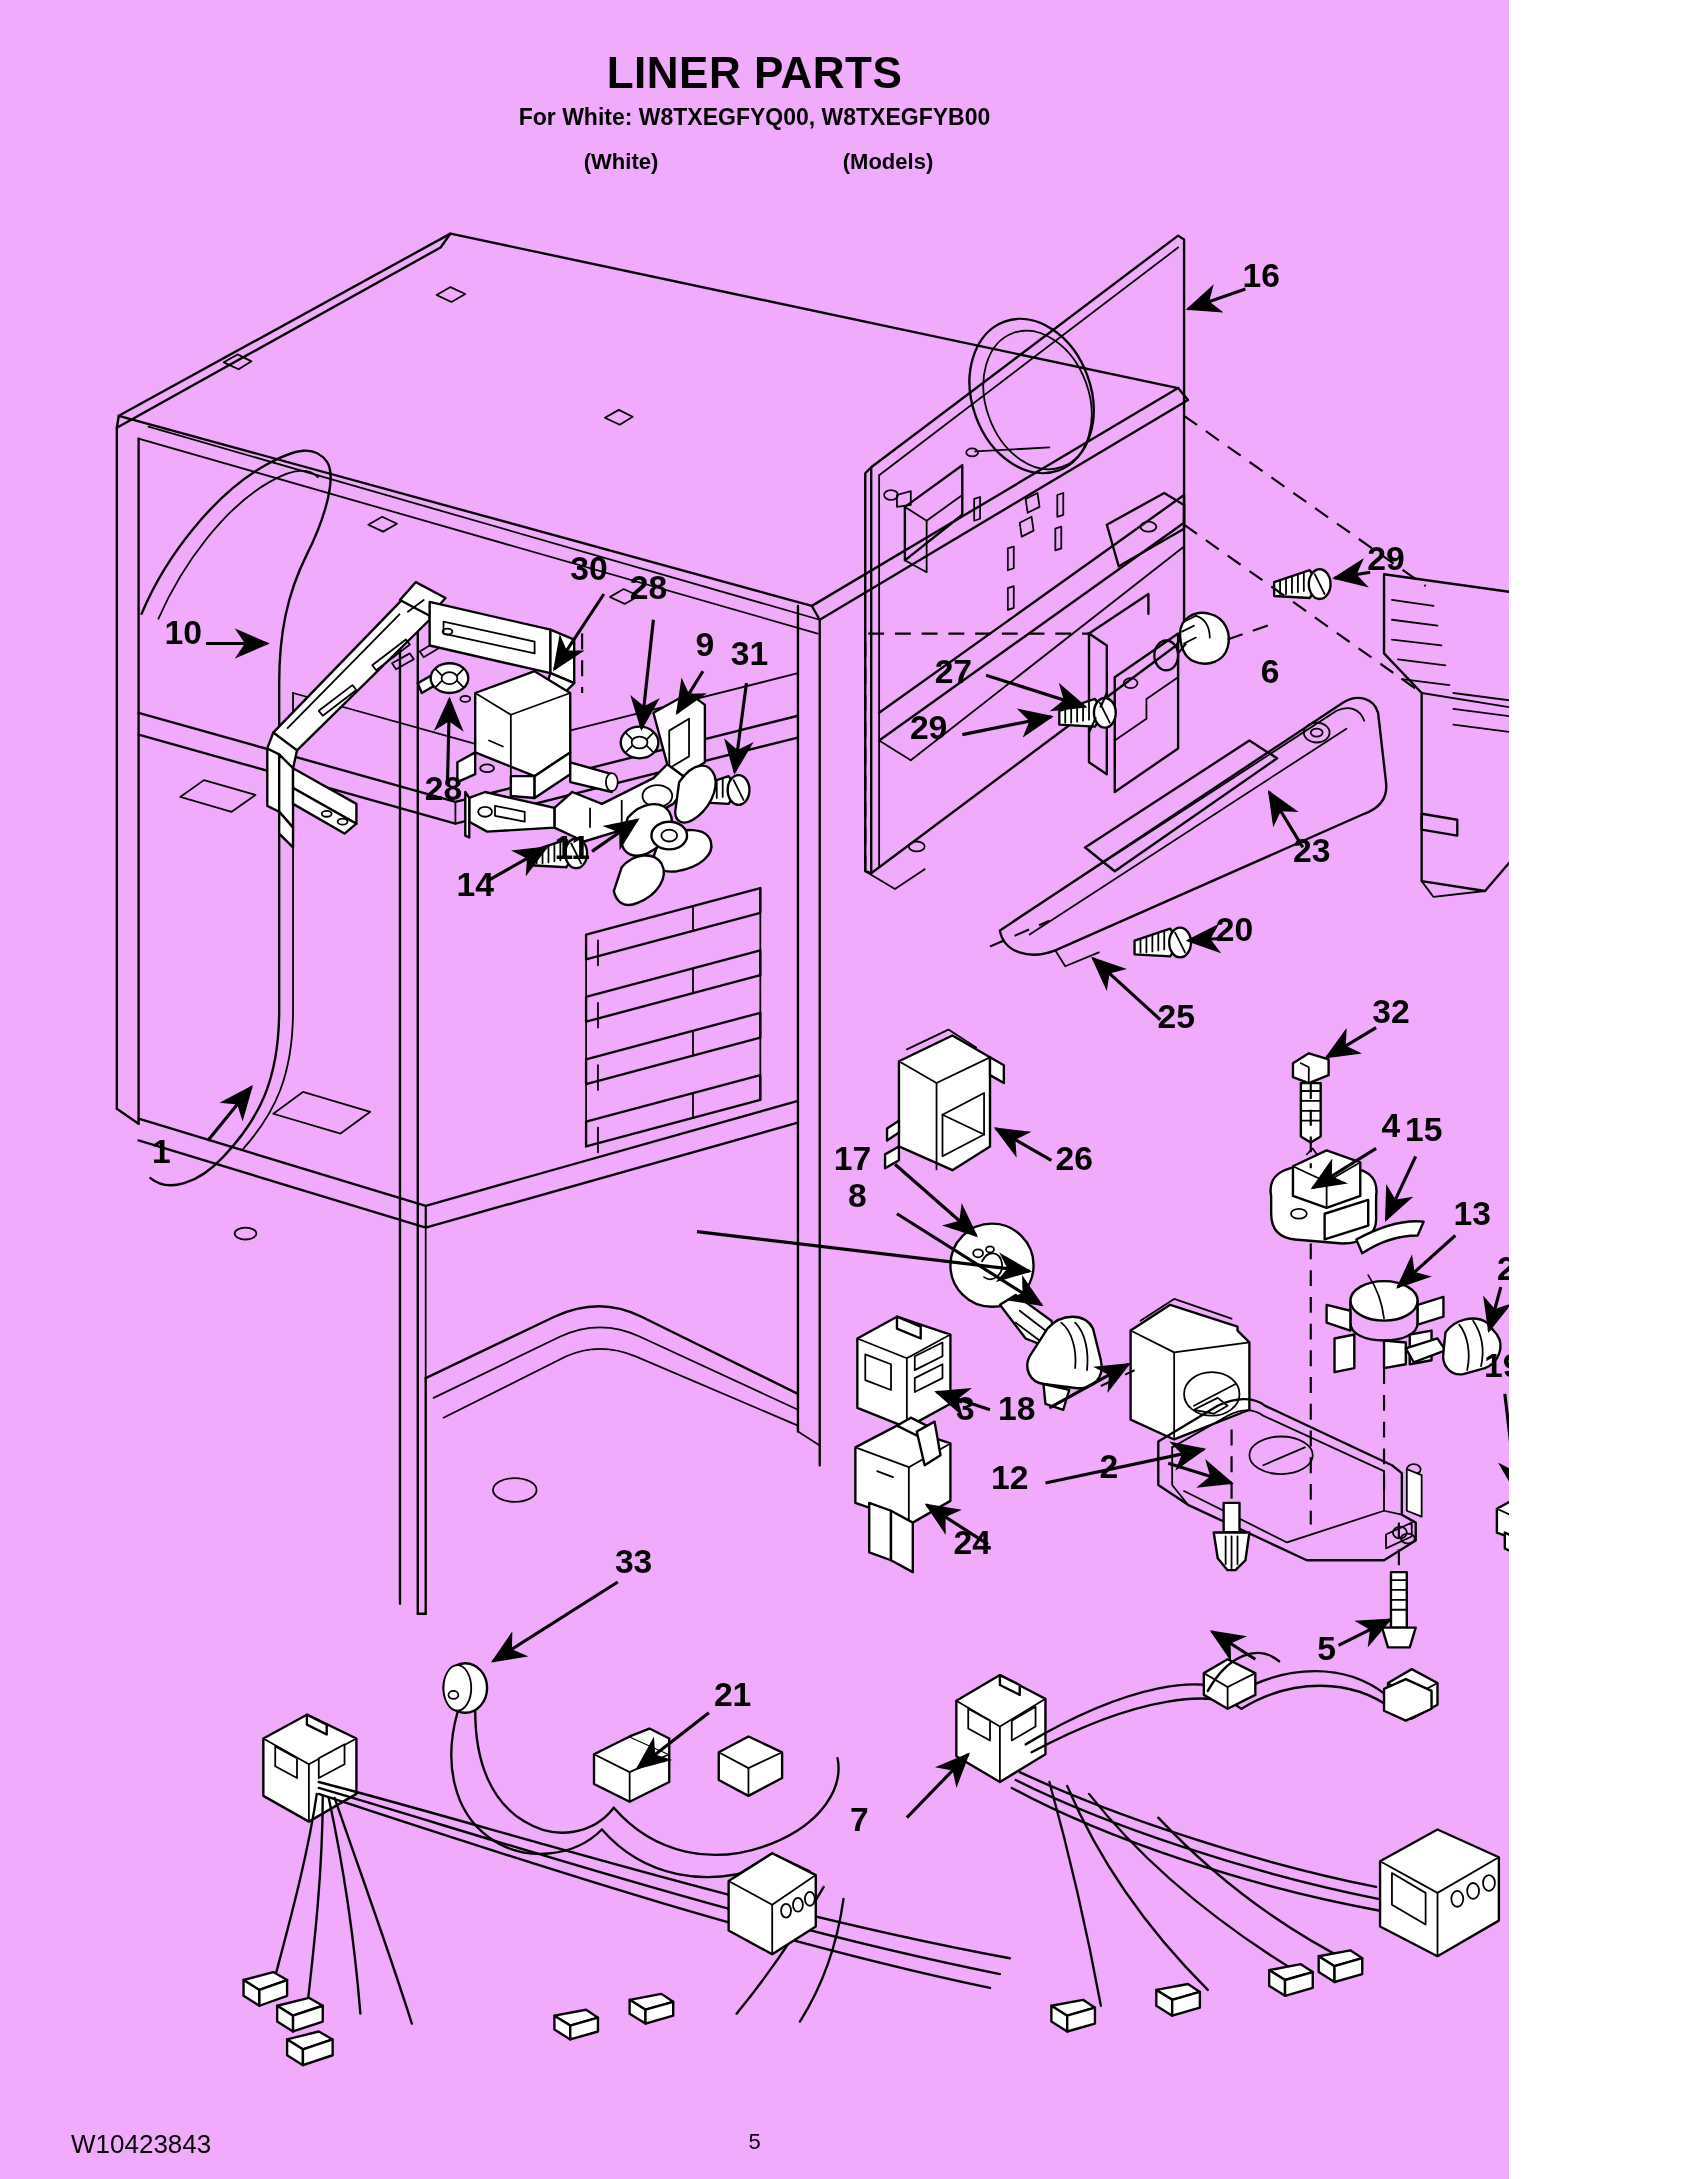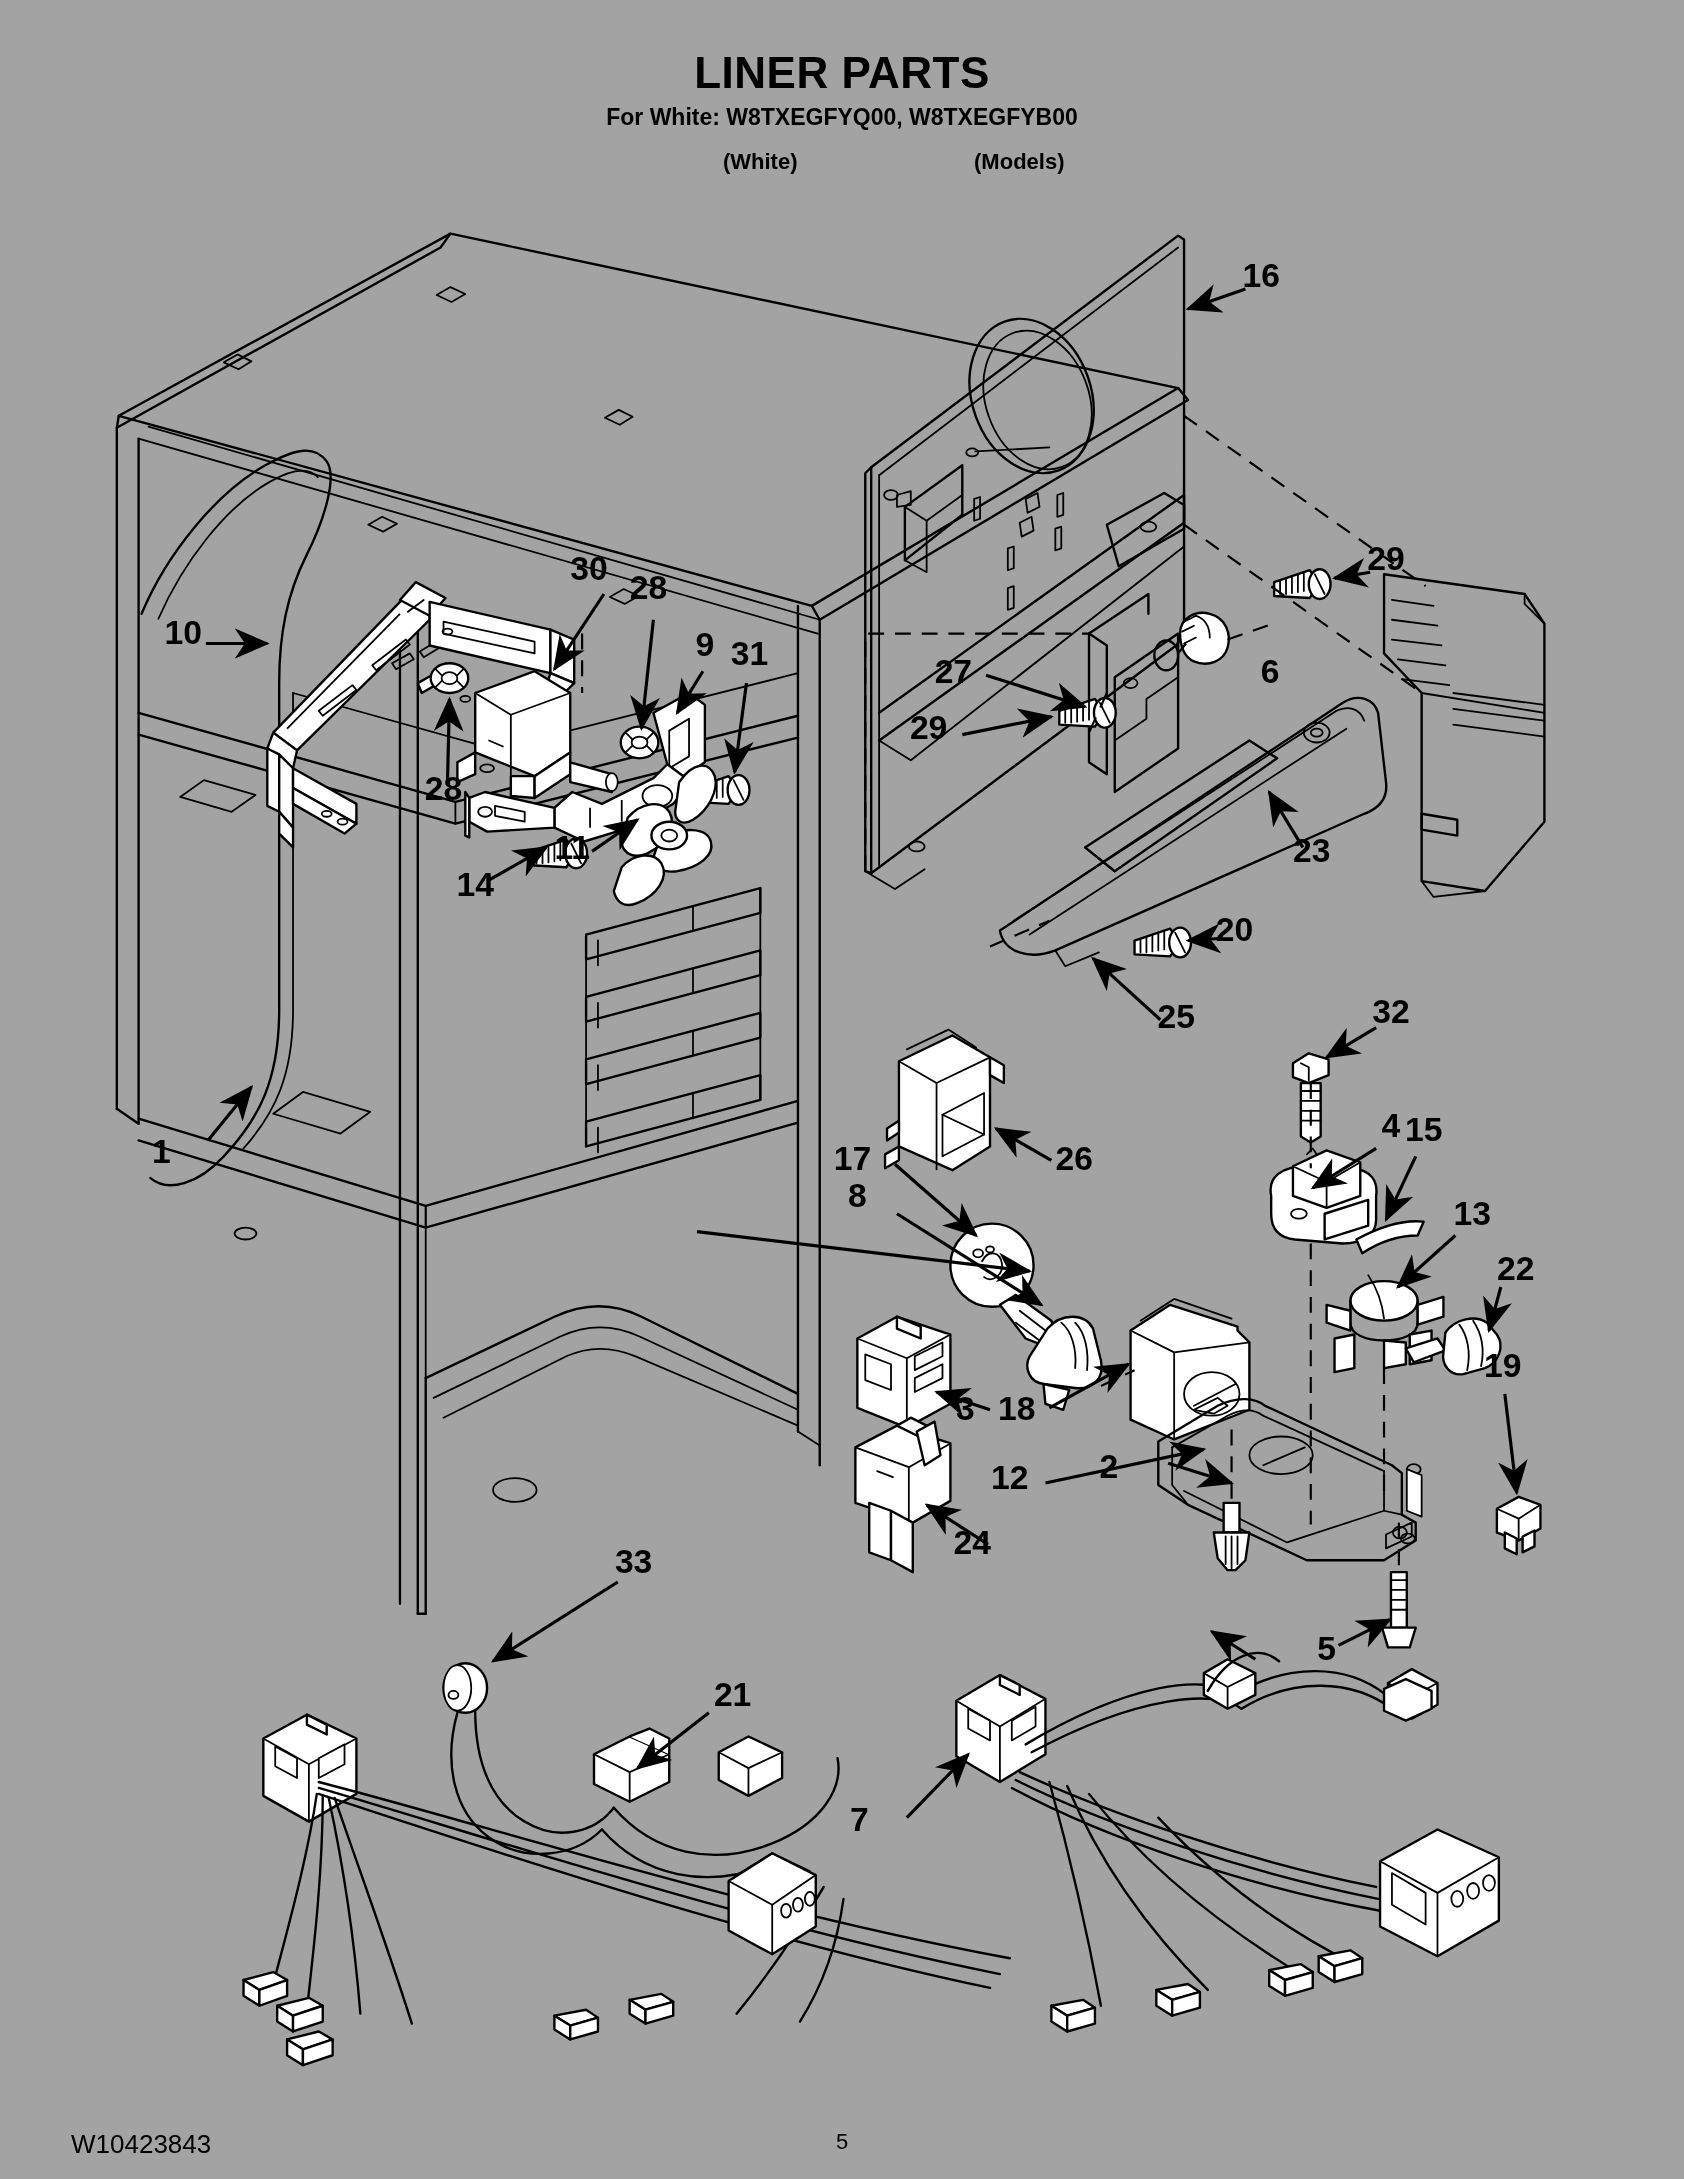--- a/index.html
+++ b/index.html
@@ -1,24 +1,24 @@
 <!DOCTYPE html>
 <html><head>
 <meta charset="utf-8">
 <style>
   html,body{margin:0;padding:0;background:#ffffff;}
   body{width:1684px;height:2179px;position:relative;
        font-family:"Liberation Sans","DejaVu Sans",sans-serif;color:#000;}
-  #sheet{position:absolute;inset:0;width:1684px;height:2179px;overflow:hidden;background:#a3a3a3;}
+  #sheet{position:absolute;inset:0;width:1509px;height:2179px;overflow:hidden;background:#f0abfc;}
 
   .hdr{position:absolute;left:0;right:0;text-align:center;}
   #title{top:48px;font-size:44px;font-weight:bold;letter-spacing:0.5px;}
   #models{top:104px;font-size:23px;font-weight:bold;}
   #colorrow{top:149px;font-size:22px;font-weight:bold;}
-  #colorrow span{display:inline-block;text-align:right;}
+  #colorrow span{display:inline-block;}
   #col-white{width:178px;text-align:center;margin-right:89px;}
   #col-black{width:178px;text-align:center;}
 
   #footnote{position:absolute;top:2077px;left:0;right:0;text-align:center;
             font-size:19px;font-weight:bold;letter-spacing:0.4px;}
   #partnum{position:absolute;top:2129px;left:71px;font-size:26px;}
   #pageno{position:absolute;top:2129px;left:0;right:0;text-align:center;font-size:22px;}
 
   svg#art{position:absolute;left:0;top:0;width:1684px;height:2179px;}
   svg#art .ln{fill:none;stroke:#000;stroke-width:2.4;stroke-linejoin:round;stroke-linecap:round;}

